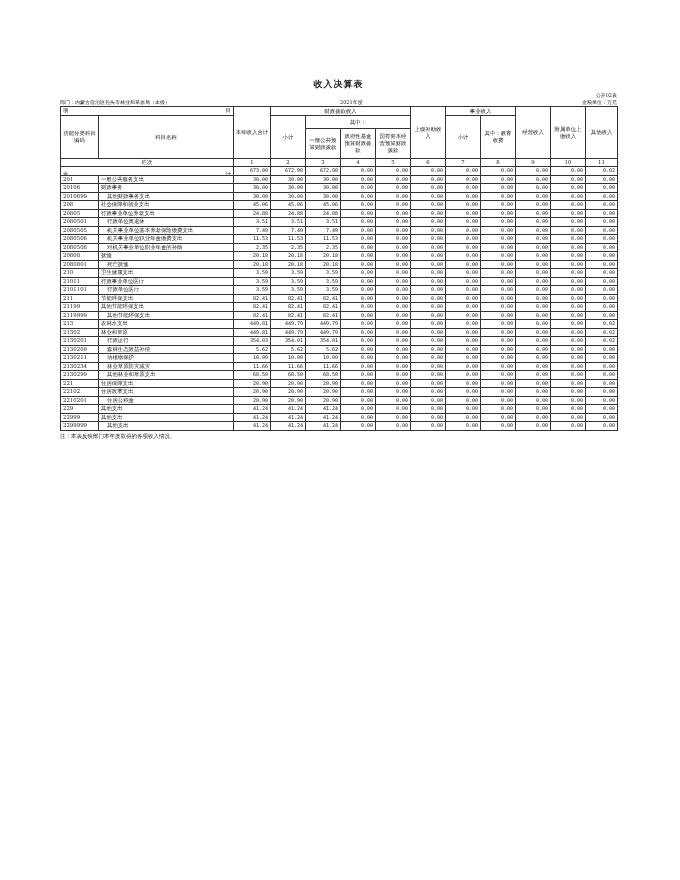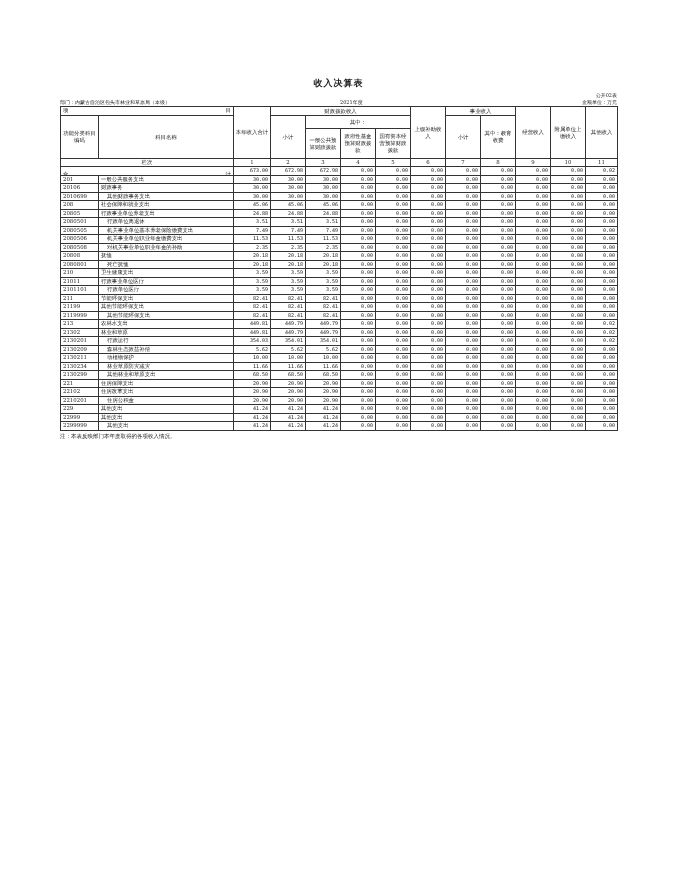--- a/index.html
+++ b/index.html
@@ -1,18 +1,18 @@
 <!DOCTYPE html>
 <html><head>
 <meta charset="utf-8">
 <style>
   html, body { margin: 0; padding: 0; background: #ffffff; }
   body { width: 680px; height: 880px; position: relative; font-family: "DejaVu Serif", serif; color: #222; }
   .page { position: absolute; left: 60px; top: 78px; width: 557px; }
-  .title { text-align: center; font-size: 9px; font-weight: bold; font-family: Liberation Mono, monospace; letter-spacing: 1px; height: 12px; line-height: 12px; margin-bottom: 2px; }
+  .title { text-align: center; font-size: 9px; font-weight: bold; font-family: Liberation Serif, serif; letter-spacing: 1px; height: 12px; line-height: 12px; margin-bottom: 2px; }
   .meta-row { position: relative; height: 7px; font-size: 5px; line-height: 7px; }
   .meta-row .left { position: absolute; left: 0; }
   .meta-row .center { position: absolute; left: 280px; }
   .meta-row .right { position: absolute; right: 0; }
   table { border-collapse: collapse; width: 557px; table-layout: fixed; font-size: 5.4px; }
   td { border: 0.8px solid #333; padding: 0 2px; height: 7.5px; line-height: 7.5px; white-space: nowrap; overflow: hidden; }
   th { border: 0.8px solid #333; font-weight: normal; padding: 0 1px; line-height: 7px; font-size: 5.4px; }
   .num { text-align: right; font-family: "DejaVu Sans Mono", monospace; font-size: 5px; }
   .indent { padding-left: 8px; }
   .note { font-size: 5.5px; margin-top: 2px; }

